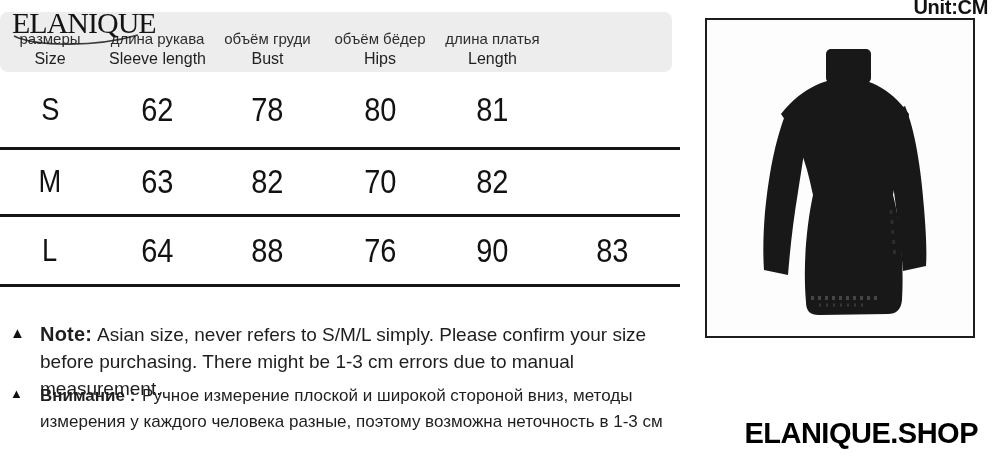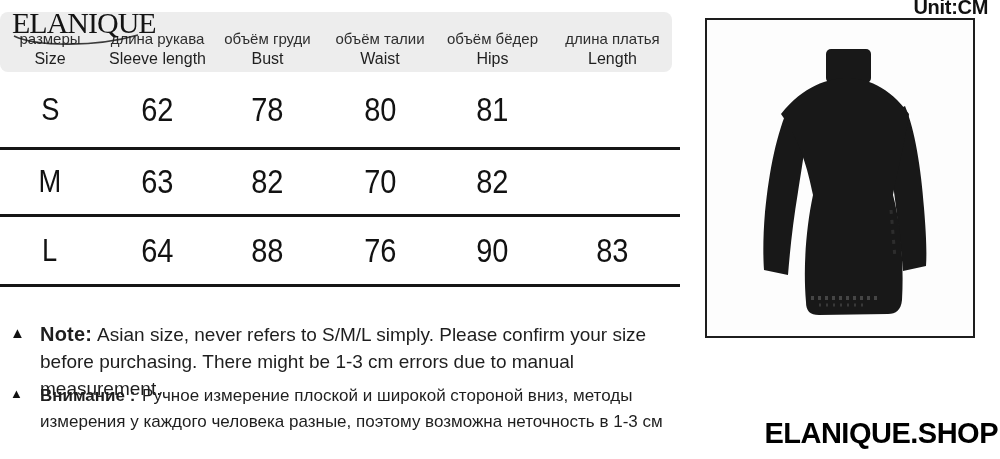--- a/index.html
+++ b/index.html
@@ -87,21 +87,21 @@
     letter-spacing: -0.3px;
   }
   .product-box {
     position: absolute; left: 705px; top: 18px;
     width: 270px; height: 320px;
     border: 2px solid #1d1d1d;
     background: #fdfdfd;
     z-index: 1;
   }
   .website {
-    position: absolute; right: 2px; bottom: 9px; z-index: 2;
+    position: absolute; right: 22px; bottom: 9px; z-index: 2;
     font-size: 29px; font-weight: bold; color: #000;
     letter-spacing: -0.5px; white-space: nowrap; text-align: center;
   }
 </style>
 </head>
 <body>
 
 <div class="logo">ELANIQUE</div>
 <svg class="logo-swash" width="130" height="14" viewBox="0 0 130 14">
   <path d="M2 2 C 25 13, 85 13, 126 1" fill="none" stroke="#1b1b1b" stroke-width="1.6" opacity="0.85"></path>
@@ -115,24 +115,20 @@
   </div>
   <div class="cell">
     <span class="hdr-ru">длина рукава</span>
     <span class="hdr-en">Sleeve length</span>
   </div>
   <div class="cell">
     <span class="hdr-ru">объём груди</span>
     <span class="hdr-en">Bust</span>
   </div>
   <div class="cell">
-    <span class="hdr-ru">объём талии</span>
-    <span class="hdr-en">Waist</span>
-  </div>
-  <div class="cell">
     <span class="hdr-ru">объём бёдер</span>
     <span class="hdr-en">Hips</span>
   </div>
   <div class="cell">
     <span class="hdr-ru">длина платья</span>
     <span class="hdr-en">Length</span>
   </div>
 </div>
 
 <div class="table-body">

